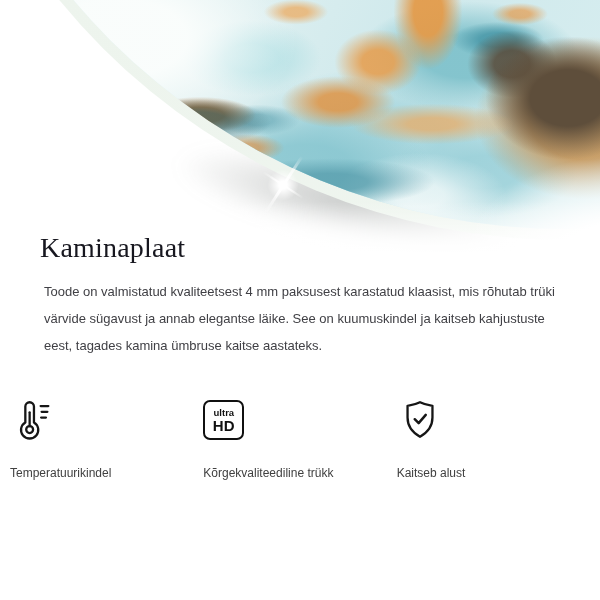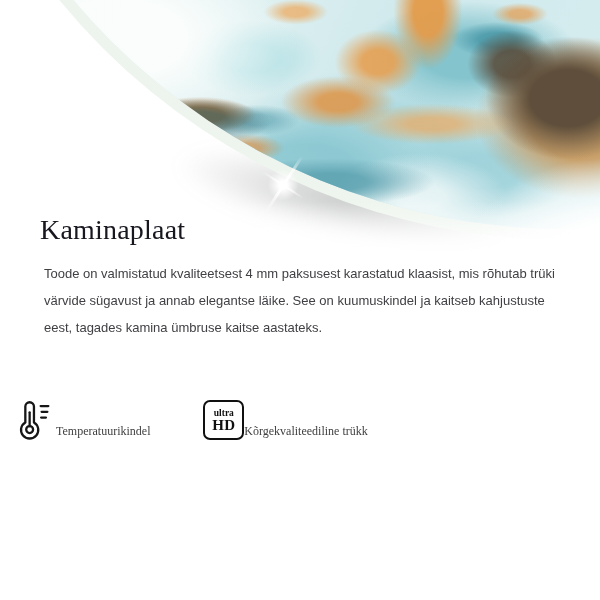--- a/index.html
+++ b/index.html
@@ -88,36 +88,36 @@
     background: linear-gradient(to bottom, rgba(255,255,255,0), #ffffff 42% 58%, rgba(255,255,255,0));
     transform: rotate(33deg);
   }
   .sparkle .ray2 {
     position:absolute; left:-1px; top:-24px; width:2px; height:48px;
     background: linear-gradient(to bottom, rgba(255,255,255,0), #ffffff 42% 58%, rgba(255,255,255,0));
     transform: rotate(123deg);
   }
 
   
-  .content { position:absolute; left:40px; top:213px; width:525px; }
+  .content { position:absolute; left:40px; top:231px; width:525px; }
   .title {
     margin:0; font-family:"Liberation Serif", serif; font-weight:400;
     font-size:28px; line-height:34px; color:#17171f; letter-spacing:0.2px;
   }
   .title span { display:block; }
   .desc {
     margin:13px 0 0 4px; font-size:13px; line-height:27px; color:#404045;
   }
 
   
   .features {
     position:absolute; left:10px; top:396px; width:580px;
     display:grid; grid-template-columns:repeat(3, 1fr); row-gap:16px;
   }
-  .feature { display:flex; flex-direction:row; align-items:center;font-family:Liberation Serif, serif; }
+  .feature { display:flex; flex-direction:column; align-items:flex-start; }
   .icon-wrap { height:48px; display:flex; align-items:center; justify-content:center; }
   .feature-label { margin-top:22px; font-size:12px; color:#404040; }
 
   .icon-svg { stroke:#161616; fill:none; stroke-width:2.4; stroke-linecap:round; stroke-linejoin:round; }
 
   .uhd-box {
     width:37px; height:36px; border:2.6px solid #101010; border-radius:7px;
     display:flex; flex-direction:column; align-items:center; justify-content:center;
     color:#101010; background:#ffffff;
   }
@@ -168,18 +168,27 @@
     <div class="feature">
       <div class="icon-wrap">
         <div class="uhd-box">
           <div class="uhd-top">ultra</div>
           <div class="uhd-bottom">HD</div>
         </div>
       </div>
       <div class="feature-label">Kõrgekvaliteediline trükk</div>
     </div>
 
+    <div class="feature">
+      <div class="icon-wrap">
+        <svg class="icon-svg" width="46" height="46" viewBox="0 0 48 48">
+          <path d="M24 5.5 C27.5 7.3 32.5 8.6 37 9.2 V21.5 C37 31 31.8 37.2 24 41.5 C16.2 37.2 11 31 11 21.5 V9.2 C15.5 8.6 20.5 7.3 24 5.5 Z"></path>
+          <path d="M18.5 23.2 L22.6 27.3 L30 18.6" stroke-width="2.6"></path>
+        </svg>
+      </div>
+      <div class="feature-label">Kaitseb alust</div>
+    </div>
 
 
 
 
   </div>
 </div>
 
 </body></html>

